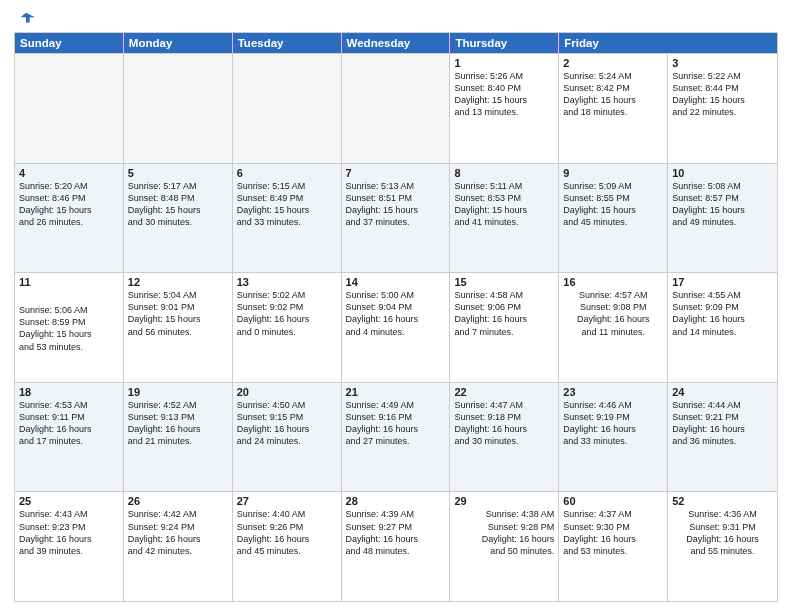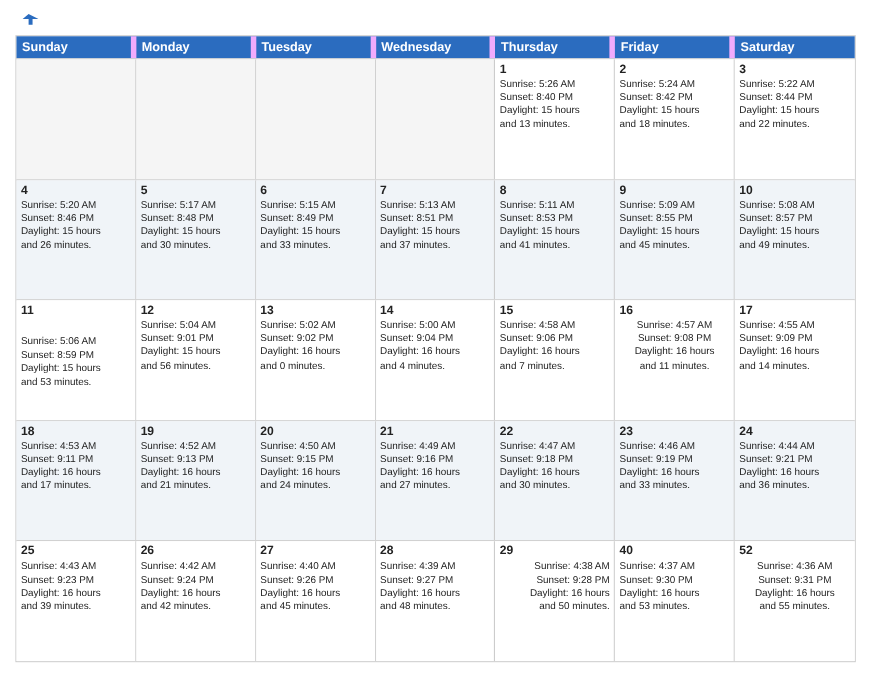--- a/index.html
+++ b/index.html
@@ -64,21 +64,21 @@
     .calendar-header-row {
       display: grid;
       grid-template-columns: repeat(7, 1fr);
       background: #2b6cbf;
     }
     .calendar-header-cell {
       color: #fff;
       font-size: 11.5px;
       font-weight: bold;
       padding: 4px 5px;
-      border-right: 5px solid #f0abfc;
+      border-right: 1px solid #f0abfc;
       text-align: left;
     }
     .calendar-header-cell:last-child {
       border-right: none;
     }
     .calendar-body {
       flex: 1;
       display: flex;
       flex-direction: column;
     }
@@ -140,21 +140,20 @@
   </div>
 
   <div class="calendar">
     <div class="calendar-header-row">
     <div class="calendar-header-cell">Sunday</div>
         <div class="calendar-header-cell">Monday</div>
         <div class="calendar-header-cell">Tuesday</div>
         <div class="calendar-header-cell">Wednesday</div>
         <div class="calendar-header-cell">Thursday</div>
         <div class="calendar-header-cell">Friday</div>
-        <div class="calendar-header-cell">Saturday</div>
       </div>
     <div class="calendar-body">
     <div class="calendar-row">
           <div class="calendar-cell empty"></div>
           <div class="calendar-cell empty"></div>
           <div class="calendar-cell empty"></div>
           <div class="calendar-cell empty"></div>
           <div class="calendar-cell">
             <div class="day-number">1</div>
             <div class="day-info" style="white-space: pre-line;">Sunrise: 5:26 AM
@@ -360,21 +359,21 @@
 and 48 minutes.</div>
           </div>
           <div class="calendar-cell">
             <div class="day-number">29</div>
             <div class="day-info" style="white-space: pre-line; text-align: right;">Sunrise: 4:38 AM
 Sunset: 9:28 PM
 Daylight: 16 hours
 and 50 minutes.</div>
           </div>
           <div class="calendar-cell">
-            <div class="day-number">40</div>
+            <div class="day-number">60</div>
             <div class="day-info" style="white-space: pre-line;">Sunrise: 4:37 AM
 Sunset: 9:30 PM
 Daylight: 16 hours
 and 53 minutes.</div>
           </div>
           <div class="calendar-cell">
             <div class="day-number">52</div>
             <div class="day-info" style="white-space: pre-line; text-align: center;">Sunrise: 4:36 AM
 Sunset: 9:31 PM
 Daylight: 16 hours

